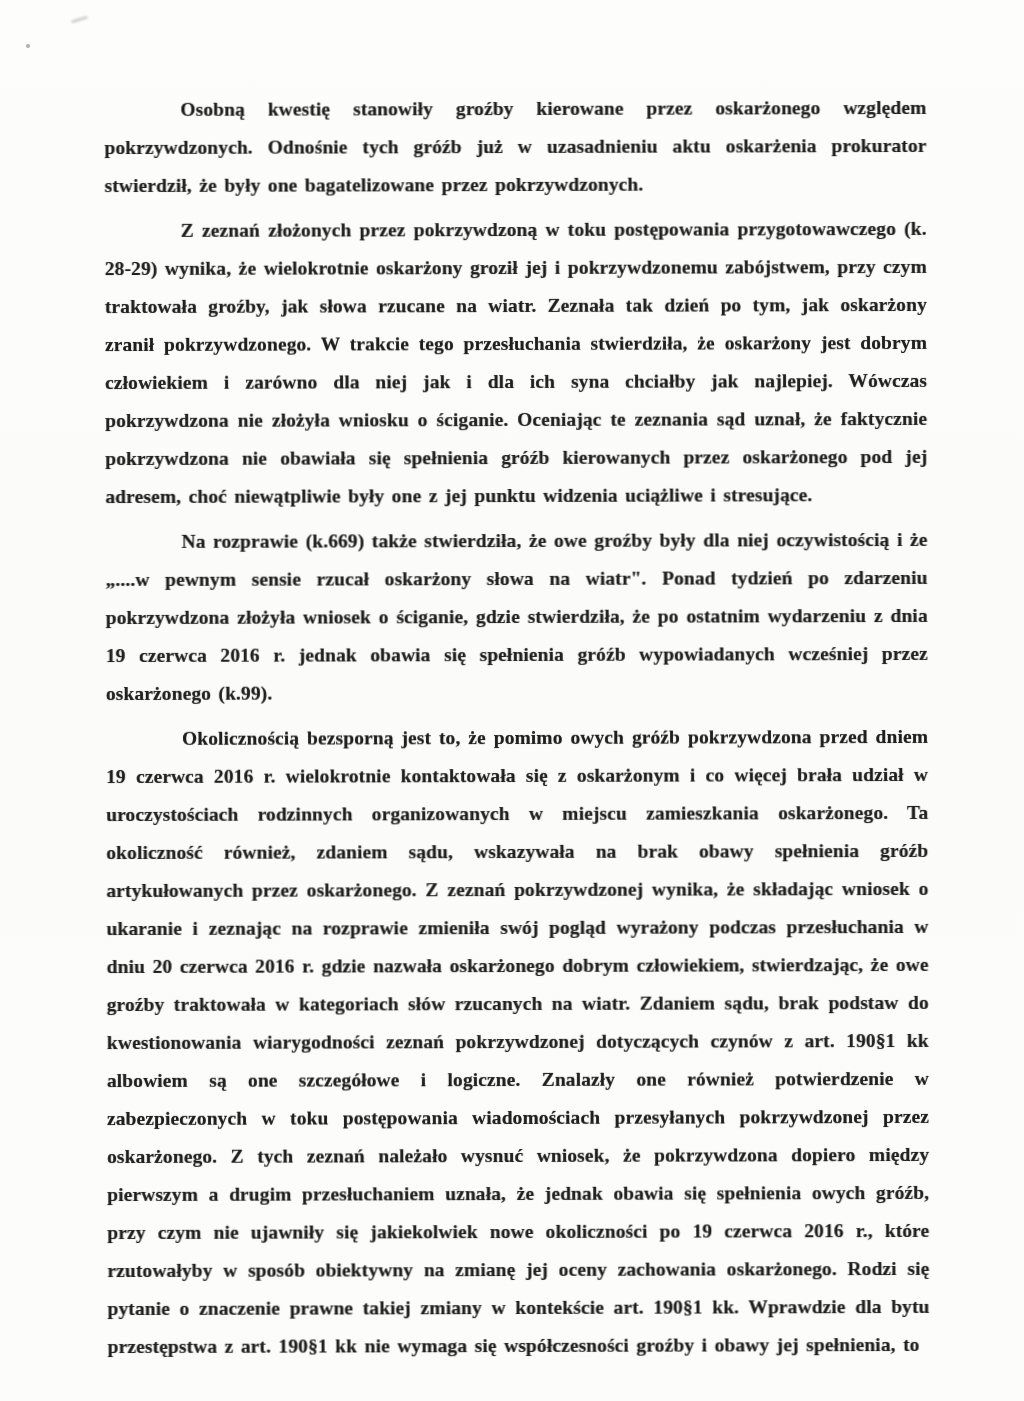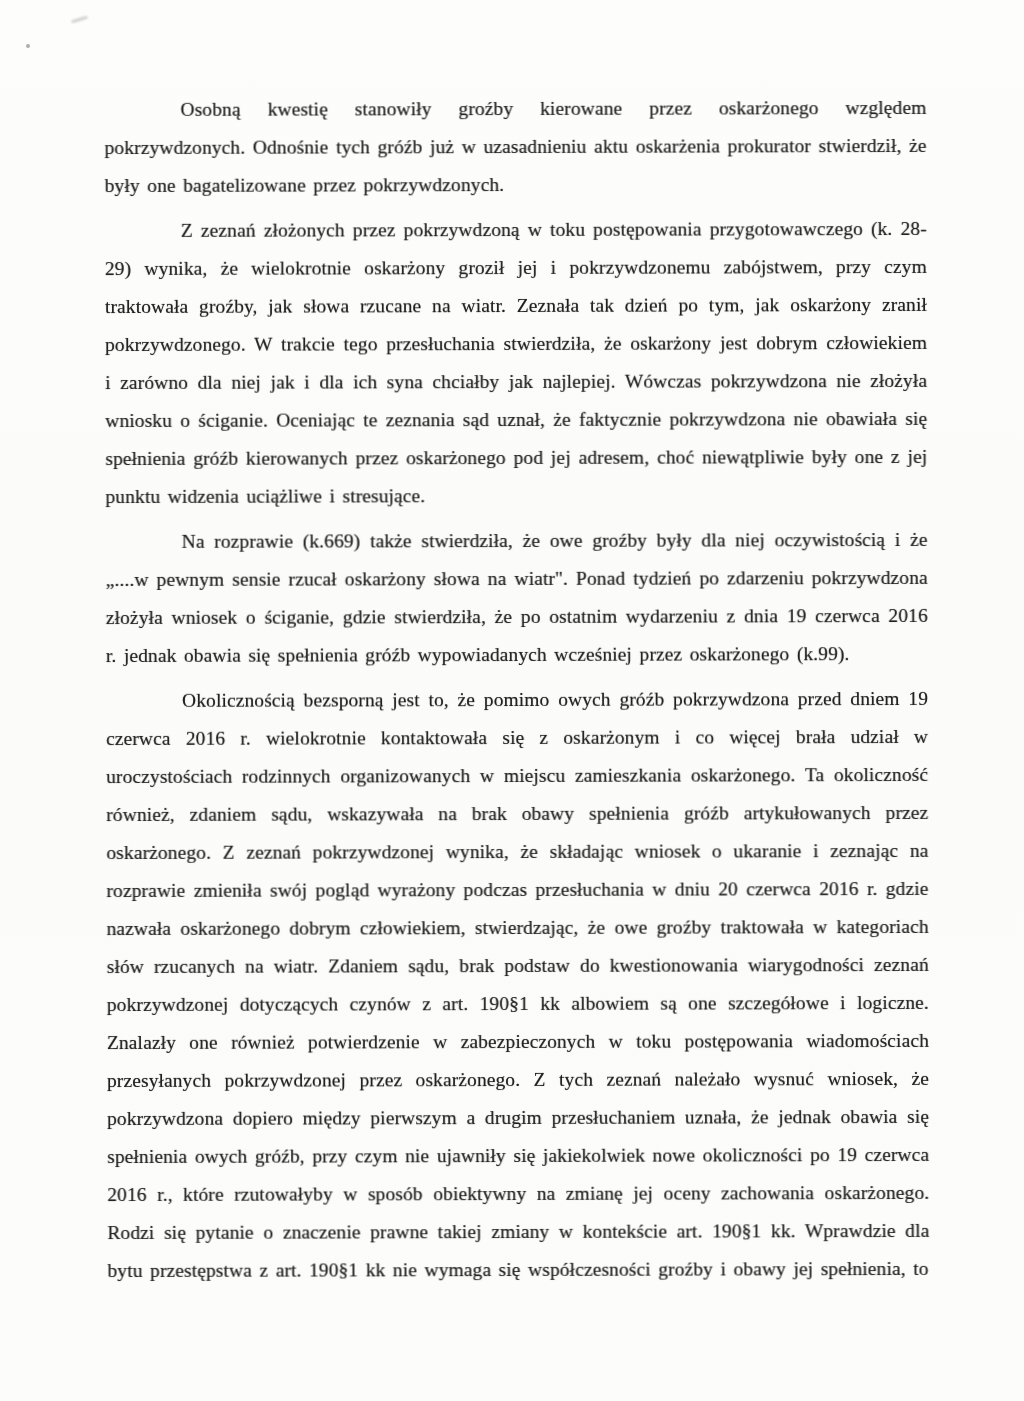--- a/index.html
+++ b/index.html
@@ -10,20 +10,21 @@
     width: 1024px;
     height: 1401px;
     position: relative;
     background: #ffffff;
     overflow: hidden;
   }
   .scan-page {
     position: absolute;
     inset: 0;
     background: linear-gradient(180deg, #fdfdfc 0%, #fbfbf9 40%, #fcfcfb 100%);
+    font-weight: bold;
   }
   
   .smudge {
     position: absolute;
     left: 71px;
     top: 18px;
     width: 17px;
     height: 3px;
     background: rgba(150,150,150,0.45);
     transform: rotate(-17deg);

